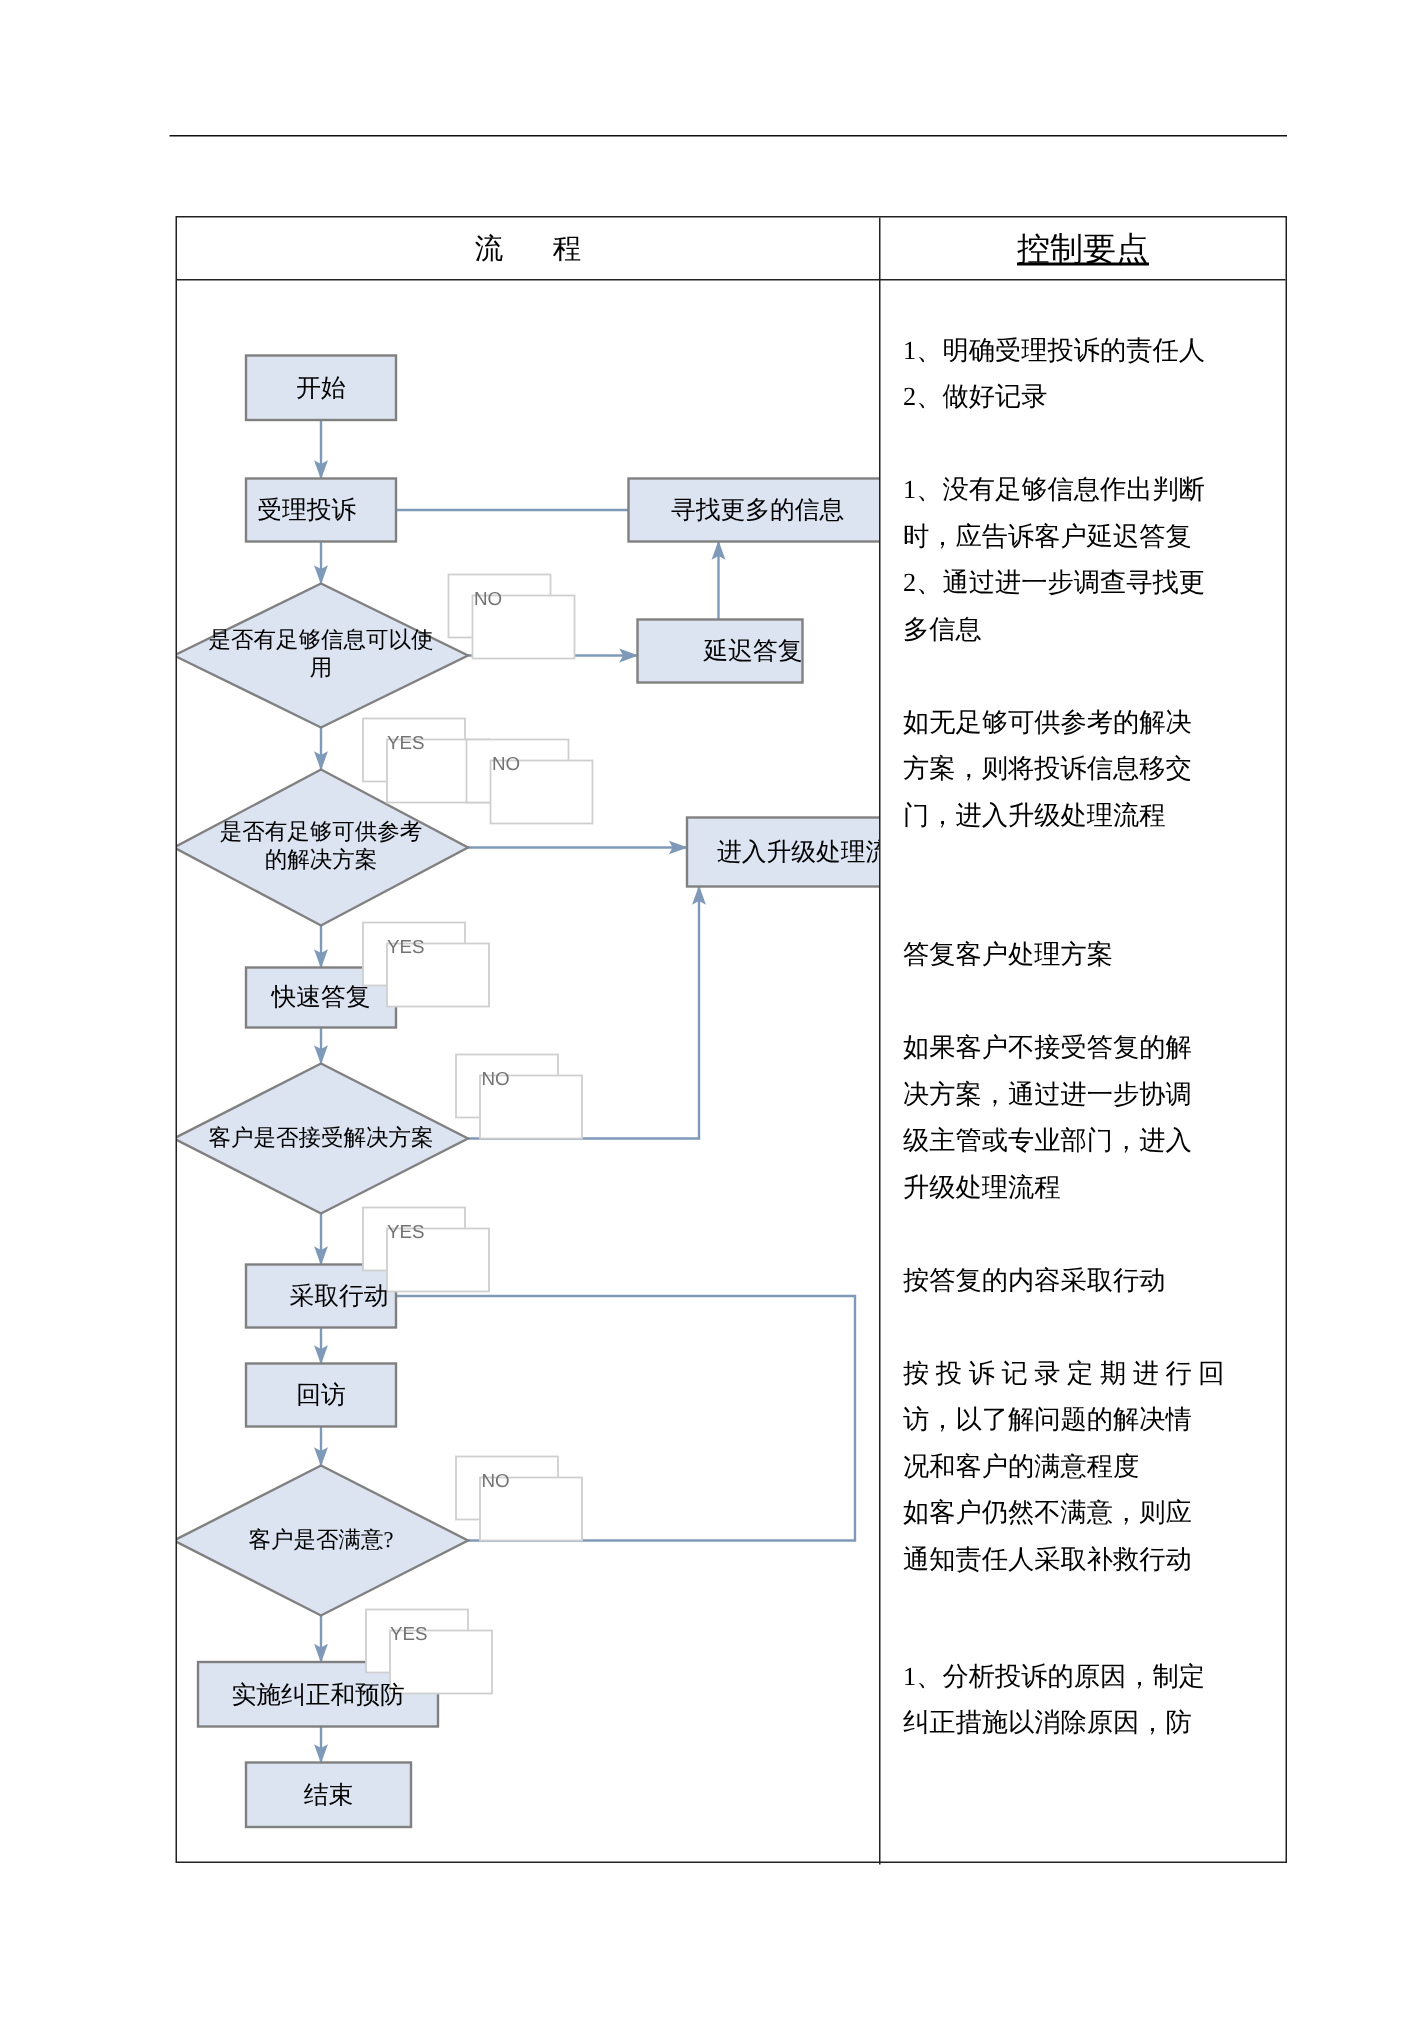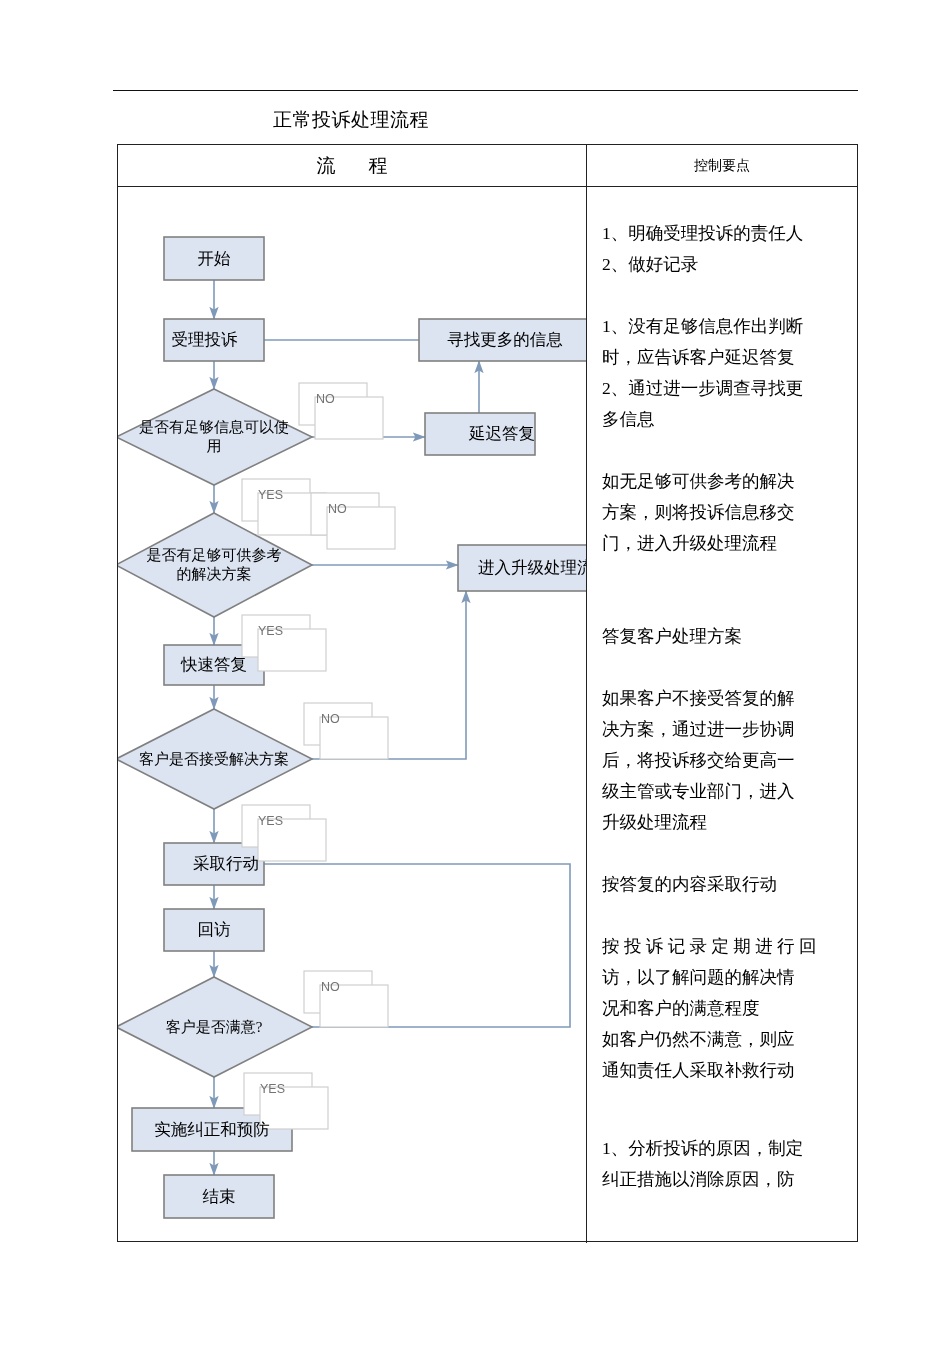--- a/index.html
+++ b/index.html
@@ -43,21 +43,22 @@
     border-left:1.5px solid #222;
   }
   .head-left{
     position:absolute;left:0;top:0;width:468px;height:42px;
     display:flex;align-items:center;justify-content:center;
     font-size:19px;letter-spacing:7px;text-indent:7px;
   }
   .head-right{
     position:absolute;left:468px;top:0;width:272px;height:42px;
     display:flex;align-items:center;justify-content:center;
-    font-size:14px;
+    font-size:22px;
+    text-decoration:underline;
   }
 
   
   .flow{
     position:absolute;left:0;top:42px;width:468px;height:1056px;
     overflow:hidden;
   }
   .flow svg{position:absolute;left:0;top:0;}
 
   
@@ -92,21 +93,20 @@
     font-size:12.5px;color:#737373;
   }
 </style>
 </head>
 <body>
 
 <div class="page">
 
   <div class="top-rule"></div>
 
-  <div class="doc-title">正常投诉处理流程</div>
 
   <div class="tbl">
 
     <div class="tbl-head">
       <div class="head-left">流　程</div>
       <div class="head-right">控制要点</div>
     </div>
 
     <div class="tbl-divider"></div>
 
@@ -264,21 +264,20 @@
 
         <div>
           <p class="cp">答复客户处理方案</p>
         </div>
 
         <div class="spacer"></div>
 
         <div>
           <p class="cp">如果客户不接受答复的解</p>
           <p class="cp">决方案，通过进一步协调</p>
-          <p class="cp">后，将投诉移交给更高一</p>
           <p class="cp">级主管或专业部门，进入</p>
           <p class="cp">升级处理流程</p>
         </div>
 
         <div class="spacer"></div>
 
         <div>
           <p class="cp">按答复的内容采取行动</p>
         </div>
 

